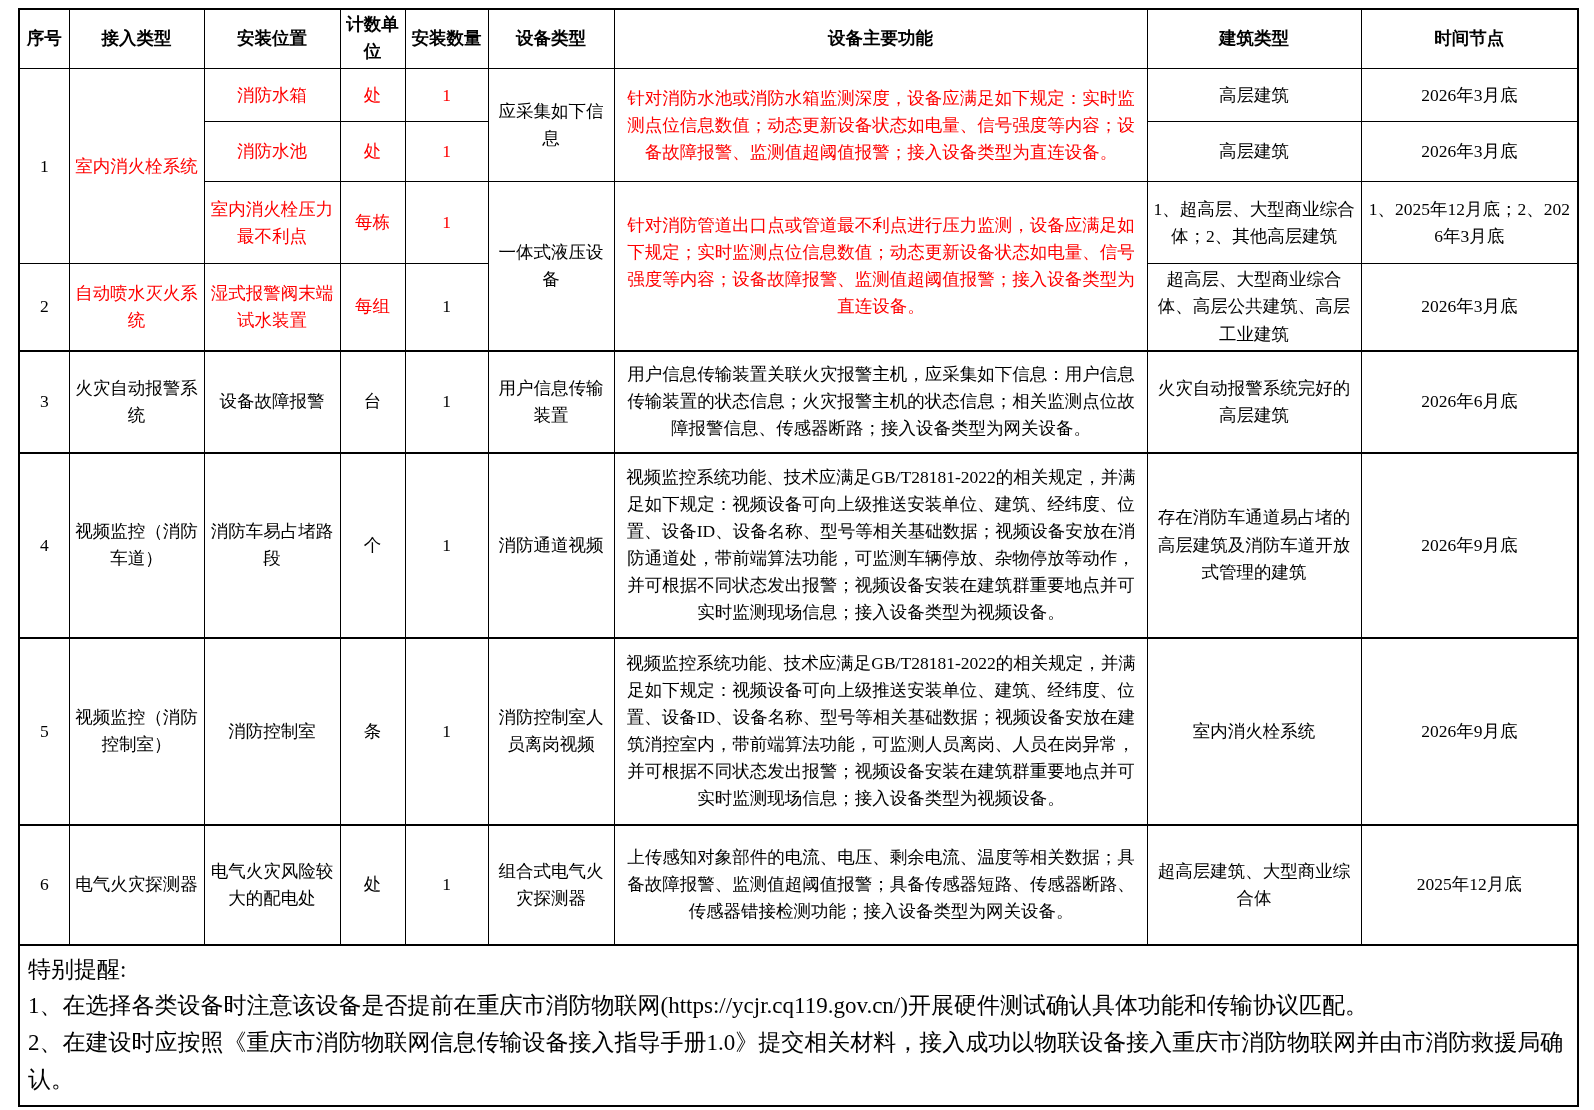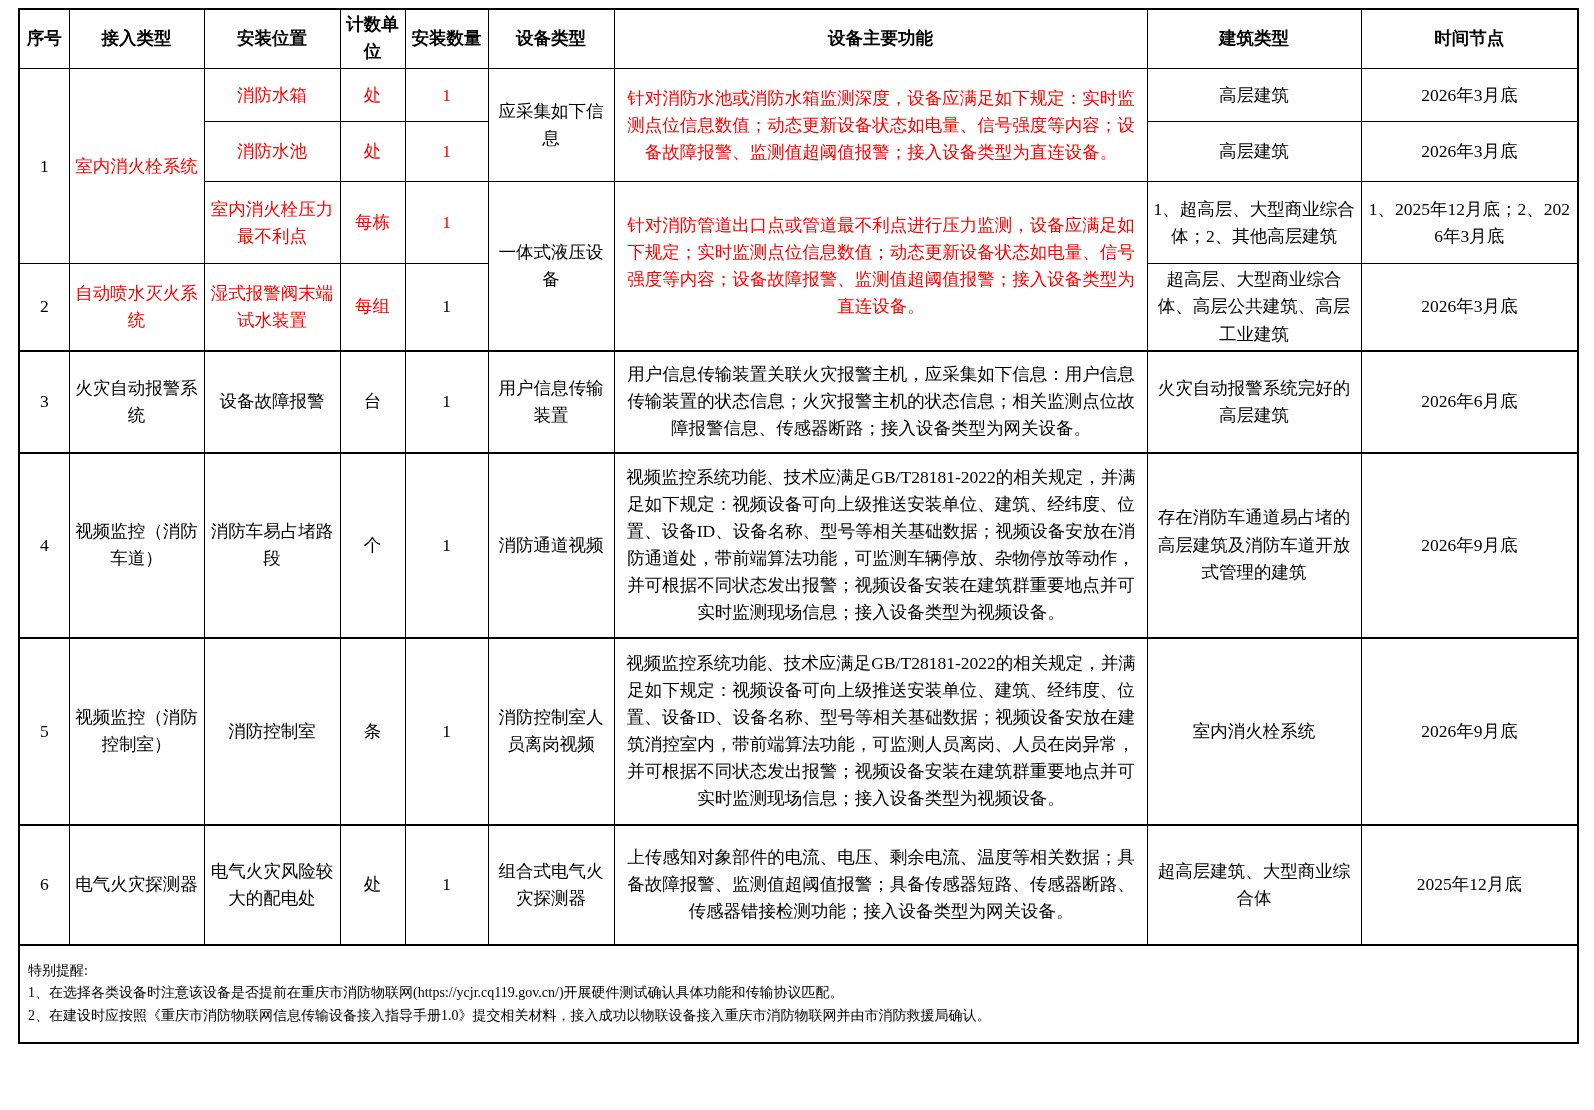--- a/index.html
+++ b/index.html
@@ -49,27 +49,27 @@
   .h-hdr{height:57px;font-family:Liberation Mono, monospace;}
   .h-r1a{height:53px;}
   .h-r1b{height:60px;}
   .h-r1c{height:82px;}
   .h-r2{height:78px;}
   .h-r3{height:102px;}
   .h-r4{height:185px;}
   .h-r5{height:187px;}
   .h-r6{height:120px;}
   td.notes-cell{
-    height:98px;
+    height:129px;
     text-align:left;
     vertical-align:middle;
     padding:6px 8px;
     border-top-width:2px;
     line-height:1.6;
-    font-size:14px;
+    font-size:23px;
   }
   .notes-cell p{margin:0;}
 </style>
 </head>
 <body>
 
 <div class="page">
 
   <table class="main">
     <colgroup>

